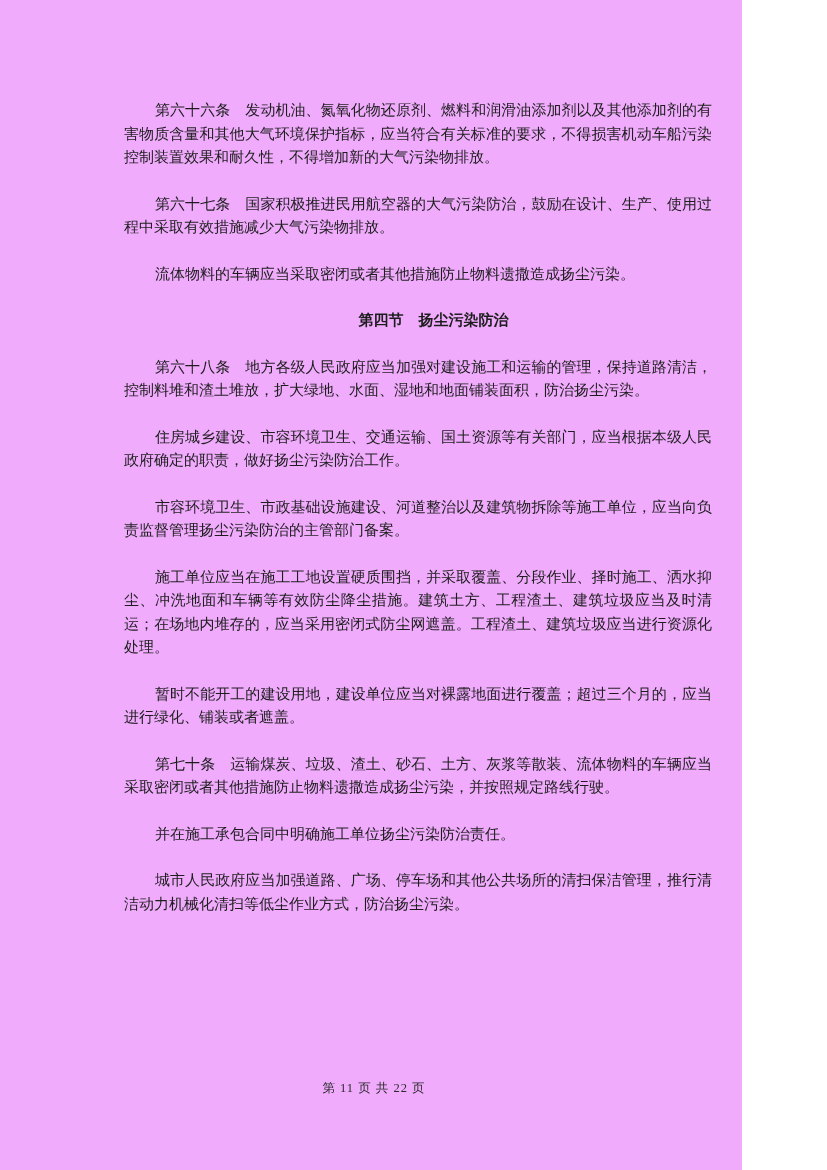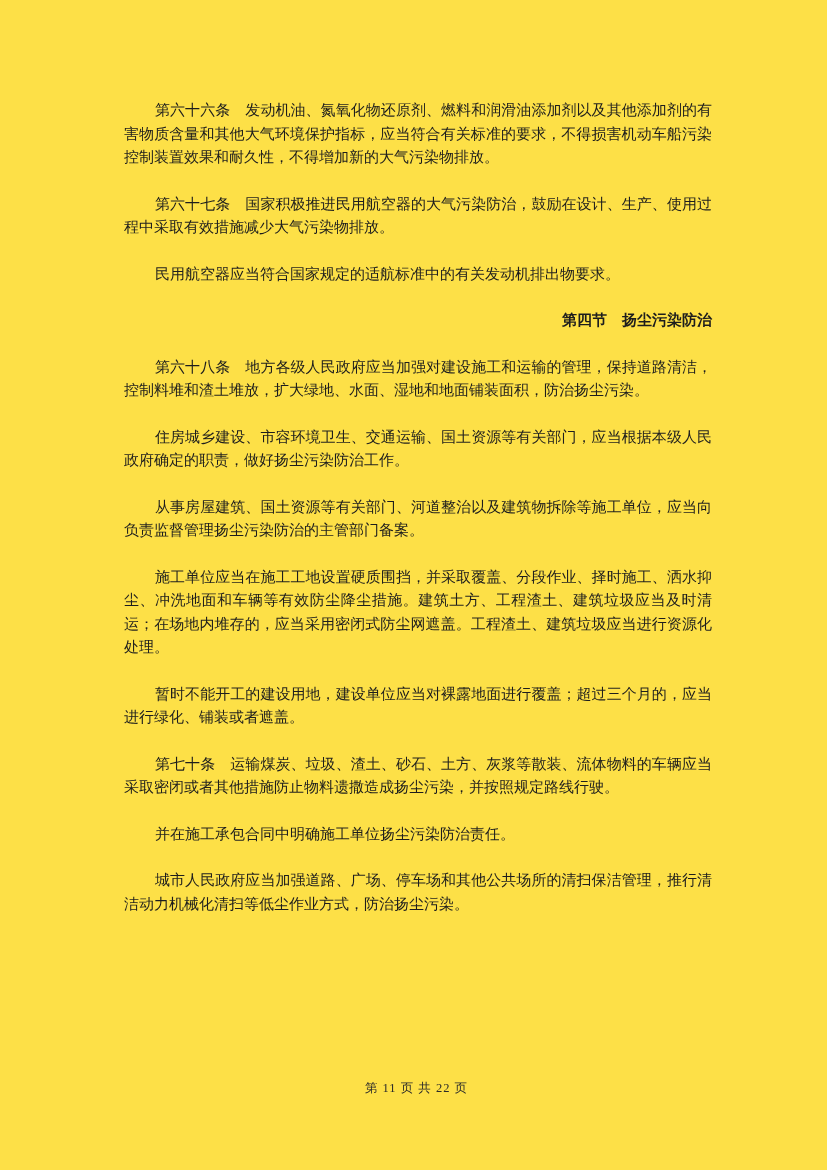--- a/index.html
+++ b/index.html
@@ -8,23 +8,23 @@
   }
   body {
     width: 827px;
     height: 1170px;
     background: #ffffff;
     font-family: "Liberation Serif", "DejaVu Serif", serif;
     color: #1d1d1d;
   }
   .page {
     position: relative;
-    width: 827px;
+    width: 742px;
     height: 1170px;
-    background: #fde047;
+    background: #f0abfc;
     overflow: hidden;
   }
   .content {
     position: absolute;
     left: 124px;
     top: 99px;
     width: 588px;
   }
   p.para {
     margin: 0 0 23px 0;
@@ -32,45 +32,45 @@
     line-height: 23.5px;
     text-align: justify;
     text-indent: 31px;
   }
   p.heading {
     margin: 0 0 23px 0;
     font-size: 15px;
     line-height: 23.5px;
     font-weight: bold;
     text-indent: 31px;
-    text-align: right;
+    text-align: center;
   }
   .footer {
     position: absolute;
     left: 6px;
     right: 0;
     top: 1080px;
     text-align: center;
     font-size: 12.5px;
     color: #2a2a2a;
     letter-spacing: 1px;
   }
 </style>
 </head>
 <body>
 
 <div class="page">
   <div class="content">
       <p class="para">第六十六条　发动机油、氮氧化物还原剂、燃料和润滑油添加剂以及其他添加剂的有害物质含量和其他大气环境保护指标，应当符合有关标准的要求，不得损害机动车船污染控制装置效果和耐久性，不得增加新的大气污染物排放。</p>
       <p class="para">第六十七条　国家积极推进民用航空器的大气污染防治，鼓励在设计、生产、使用过程中采取有效措施减少大气污染物排放。</p>
-      <p class="para">民用航空器应当符合国家规定的适航标准中的有关发动机排出物要求。</p>
+      <p class="para">流体物料的车辆应当采取密闭或者其他措施防止物料遗撒造成扬尘污染。</p>
       <p class="heading">第四节　扬尘污染防治</p>
       <p class="para">第六十八条　地方各级人民政府应当加强对建设施工和运输的管理，保持道路清洁，控制料堆和渣土堆放，扩大绿地、水面、湿地和地面铺装面积，防治扬尘污染。</p>
       <p class="para">住房城乡建设、市容环境卫生、交通运输、国土资源等有关部门，应当根据本级人民政府确定的职责，做好扬尘污染防治工作。</p>
-      <p class="para">从事房屋建筑、国土资源等有关部门、河道整治以及建筑物拆除等施工单位，应当向负责监督管理扬尘污染防治的主管部门备案。</p>
+      <p class="para">市容环境卫生、市政基础设施建设、河道整治以及建筑物拆除等施工单位，应当向负责监督管理扬尘污染防治的主管部门备案。</p>
       <p class="para">施工单位应当在施工工地设置硬质围挡，并采取覆盖、分段作业、择时施工、洒水抑尘、冲洗地面和车辆等有效防尘降尘措施。建筑土方、工程渣土、建筑垃圾应当及时清运；在场地内堆存的，应当采用密闭式防尘网遮盖。工程渣土、建筑垃圾应当进行资源化处理。</p>
       <p class="para">暂时不能开工的建设用地，建设单位应当对裸露地面进行覆盖；超过三个月的，应当进行绿化、铺装或者遮盖。</p>
       <p class="para">第七十条　运输煤炭、垃圾、渣土、砂石、土方、灰浆等散装、流体物料的车辆应当采取密闭或者其他措施防止物料遗撒造成扬尘污染，并按照规定路线行驶。</p>
       <p class="para">并在施工承包合同中明确施工单位扬尘污染防治责任。</p>
       <p class="para">城市人民政府应当加强道路、广场、停车场和其他公共场所的清扫保洁管理，推行清洁动力机械化清扫等低尘作业方式，防治扬尘污染。</p>
     </div>
   <div class="footer">第 11 页 共 22 页</div>
 </div>
 
 </body></html>

